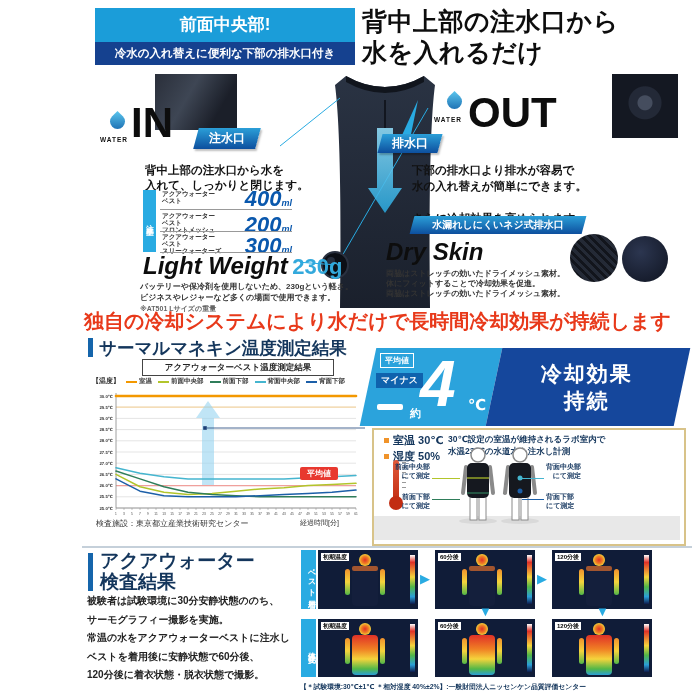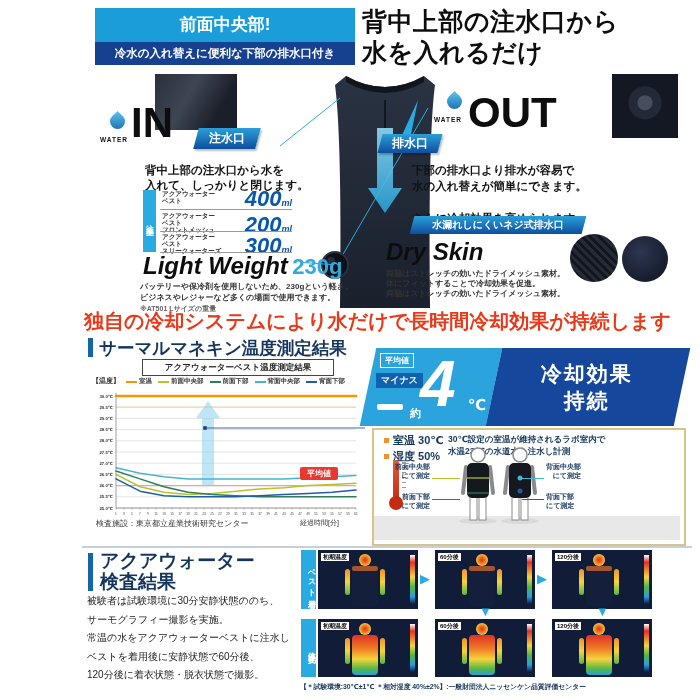--- a/index.html
+++ b/index.html
@@ -49,21 +49,21 @@
   .co-unit{position:absolute;left:100px;top:48px;color:#fff;font-size:15px;font-weight:bold;}
   .co-effect{color:#fff;font-size:21px;font-weight:900;text-align:center;line-height:27px;padding-top:12px;letter-spacing:2px;}
   .lab-box{left:372px;top:428px;width:310px;height:114px;border:2px solid #d8c389;background:#fff;}
   .bullet{display:flex;align-items:center;gap:4px;font-size:11px;font-weight:bold;color:#14365c;}
   .bullet .dot{width:5px;height:5px;background:#f0932a;}
   .lab-desc{font-size:8.5px;font-weight:bold;color:#14365c;line-height:12px;text-align:center;}
   .fig-label{font-size:7px;font-weight:bold;color:#13355e;line-height:9px;}
   .floor{left:374px;top:516px;width:306px;height:24px;background:#e8e8e8;}
   .divider{left:82px;top:546px;width:610px;height:2px;background:#c5d0da;}
   .thermo-head{font-size:19px;font-weight:bold;color:#14365c;line-height:21px;}
-  .thermo-body{font-size:10px;font-weight:400;color:#222;line-height:18.6px;}
+  .thermo-body{font-size:10px;font-weight:700;color:#222;line-height:18.6px;}
   .row-label{width:15px;background:#29abe2;color:#fff;font-size:8px;font-weight:bold;writing-mode:vertical-rl;text-align:center;letter-spacing:1px;}
   .t-cell{position:absolute;width:100px;background:#101c38;}
   .t-label{position:absolute;left:3px;top:3px;background:#fff;color:#000;font-size:6px;font-weight:bold;padding:0 2px;line-height:8px;}
   .t-scale{position:absolute;right:3px;top:5px;bottom:5px;width:5px;background:linear-gradient(180deg,#fff 0,#e03127 15%,#f5d43c 45%,#51b747 65%,#2a9fd8 85%,#0d1b4d 100%);}
   .t-arrow{color:#29abe2;font-size:13px;font-weight:bold;}
   .caption{font-size:6.8px;font-weight:bold;color:#14365c;}
   .lead-line{height:1px;}
 </style>
 </head>
 <body>

